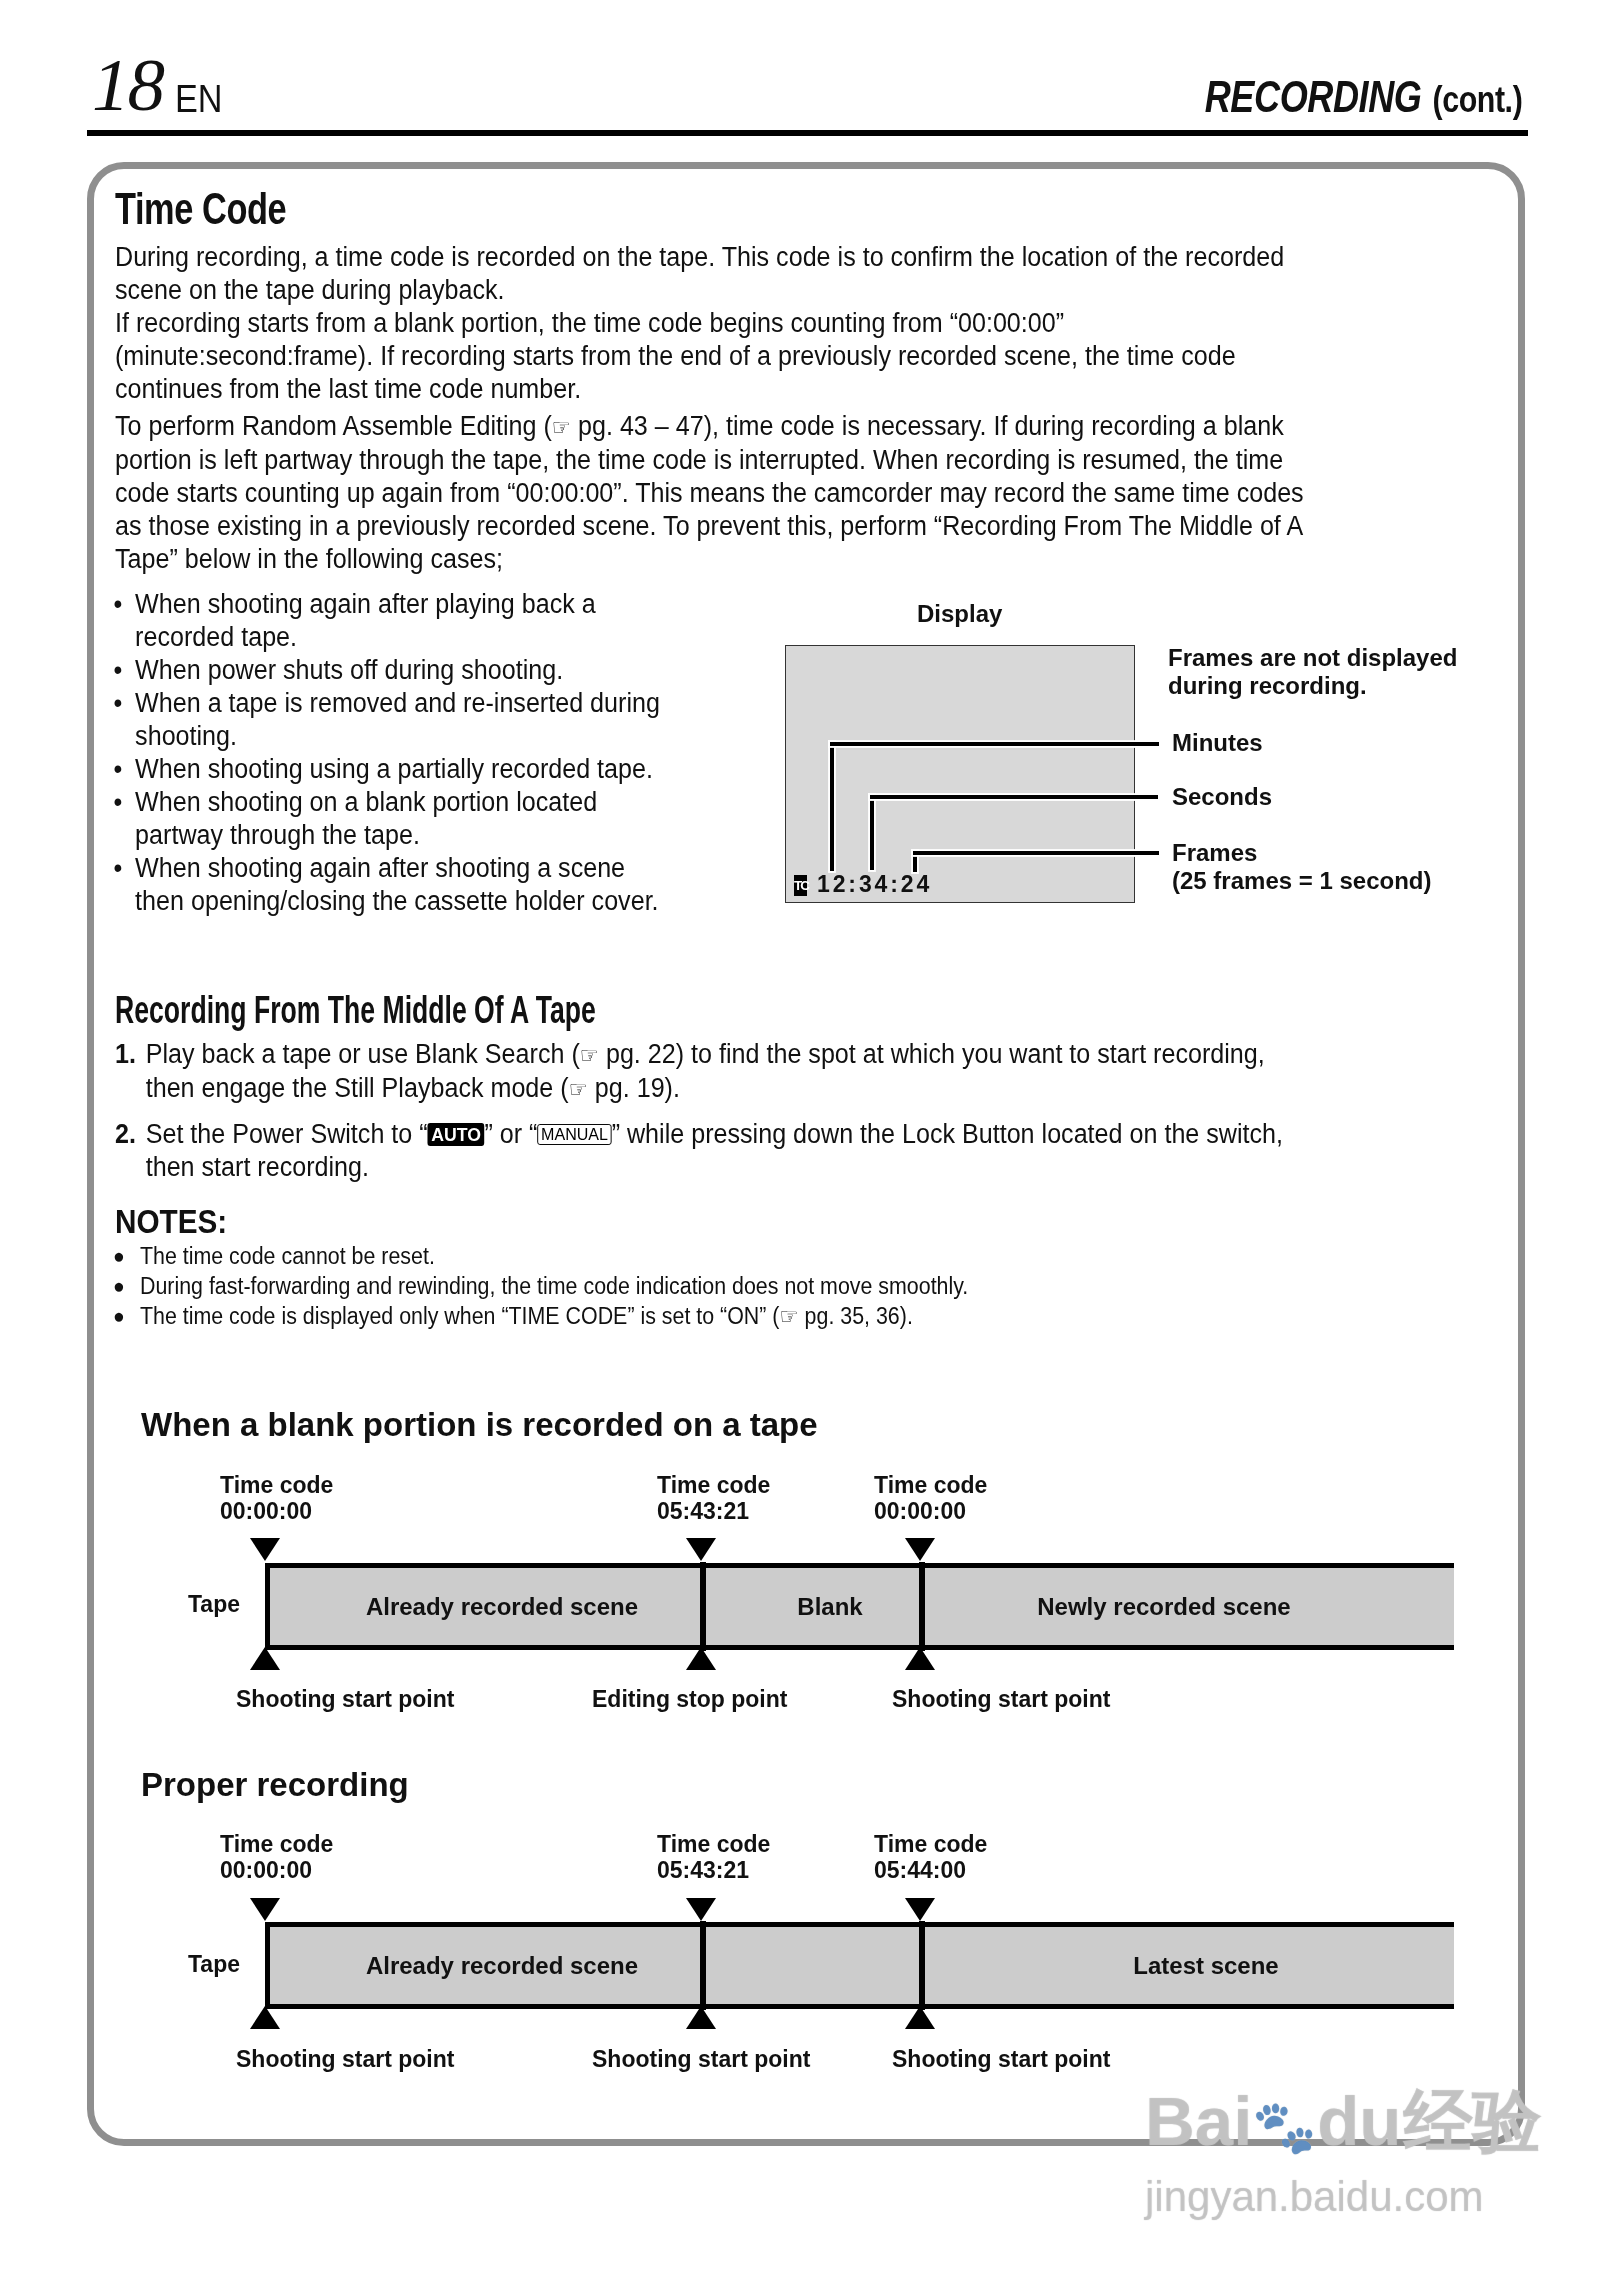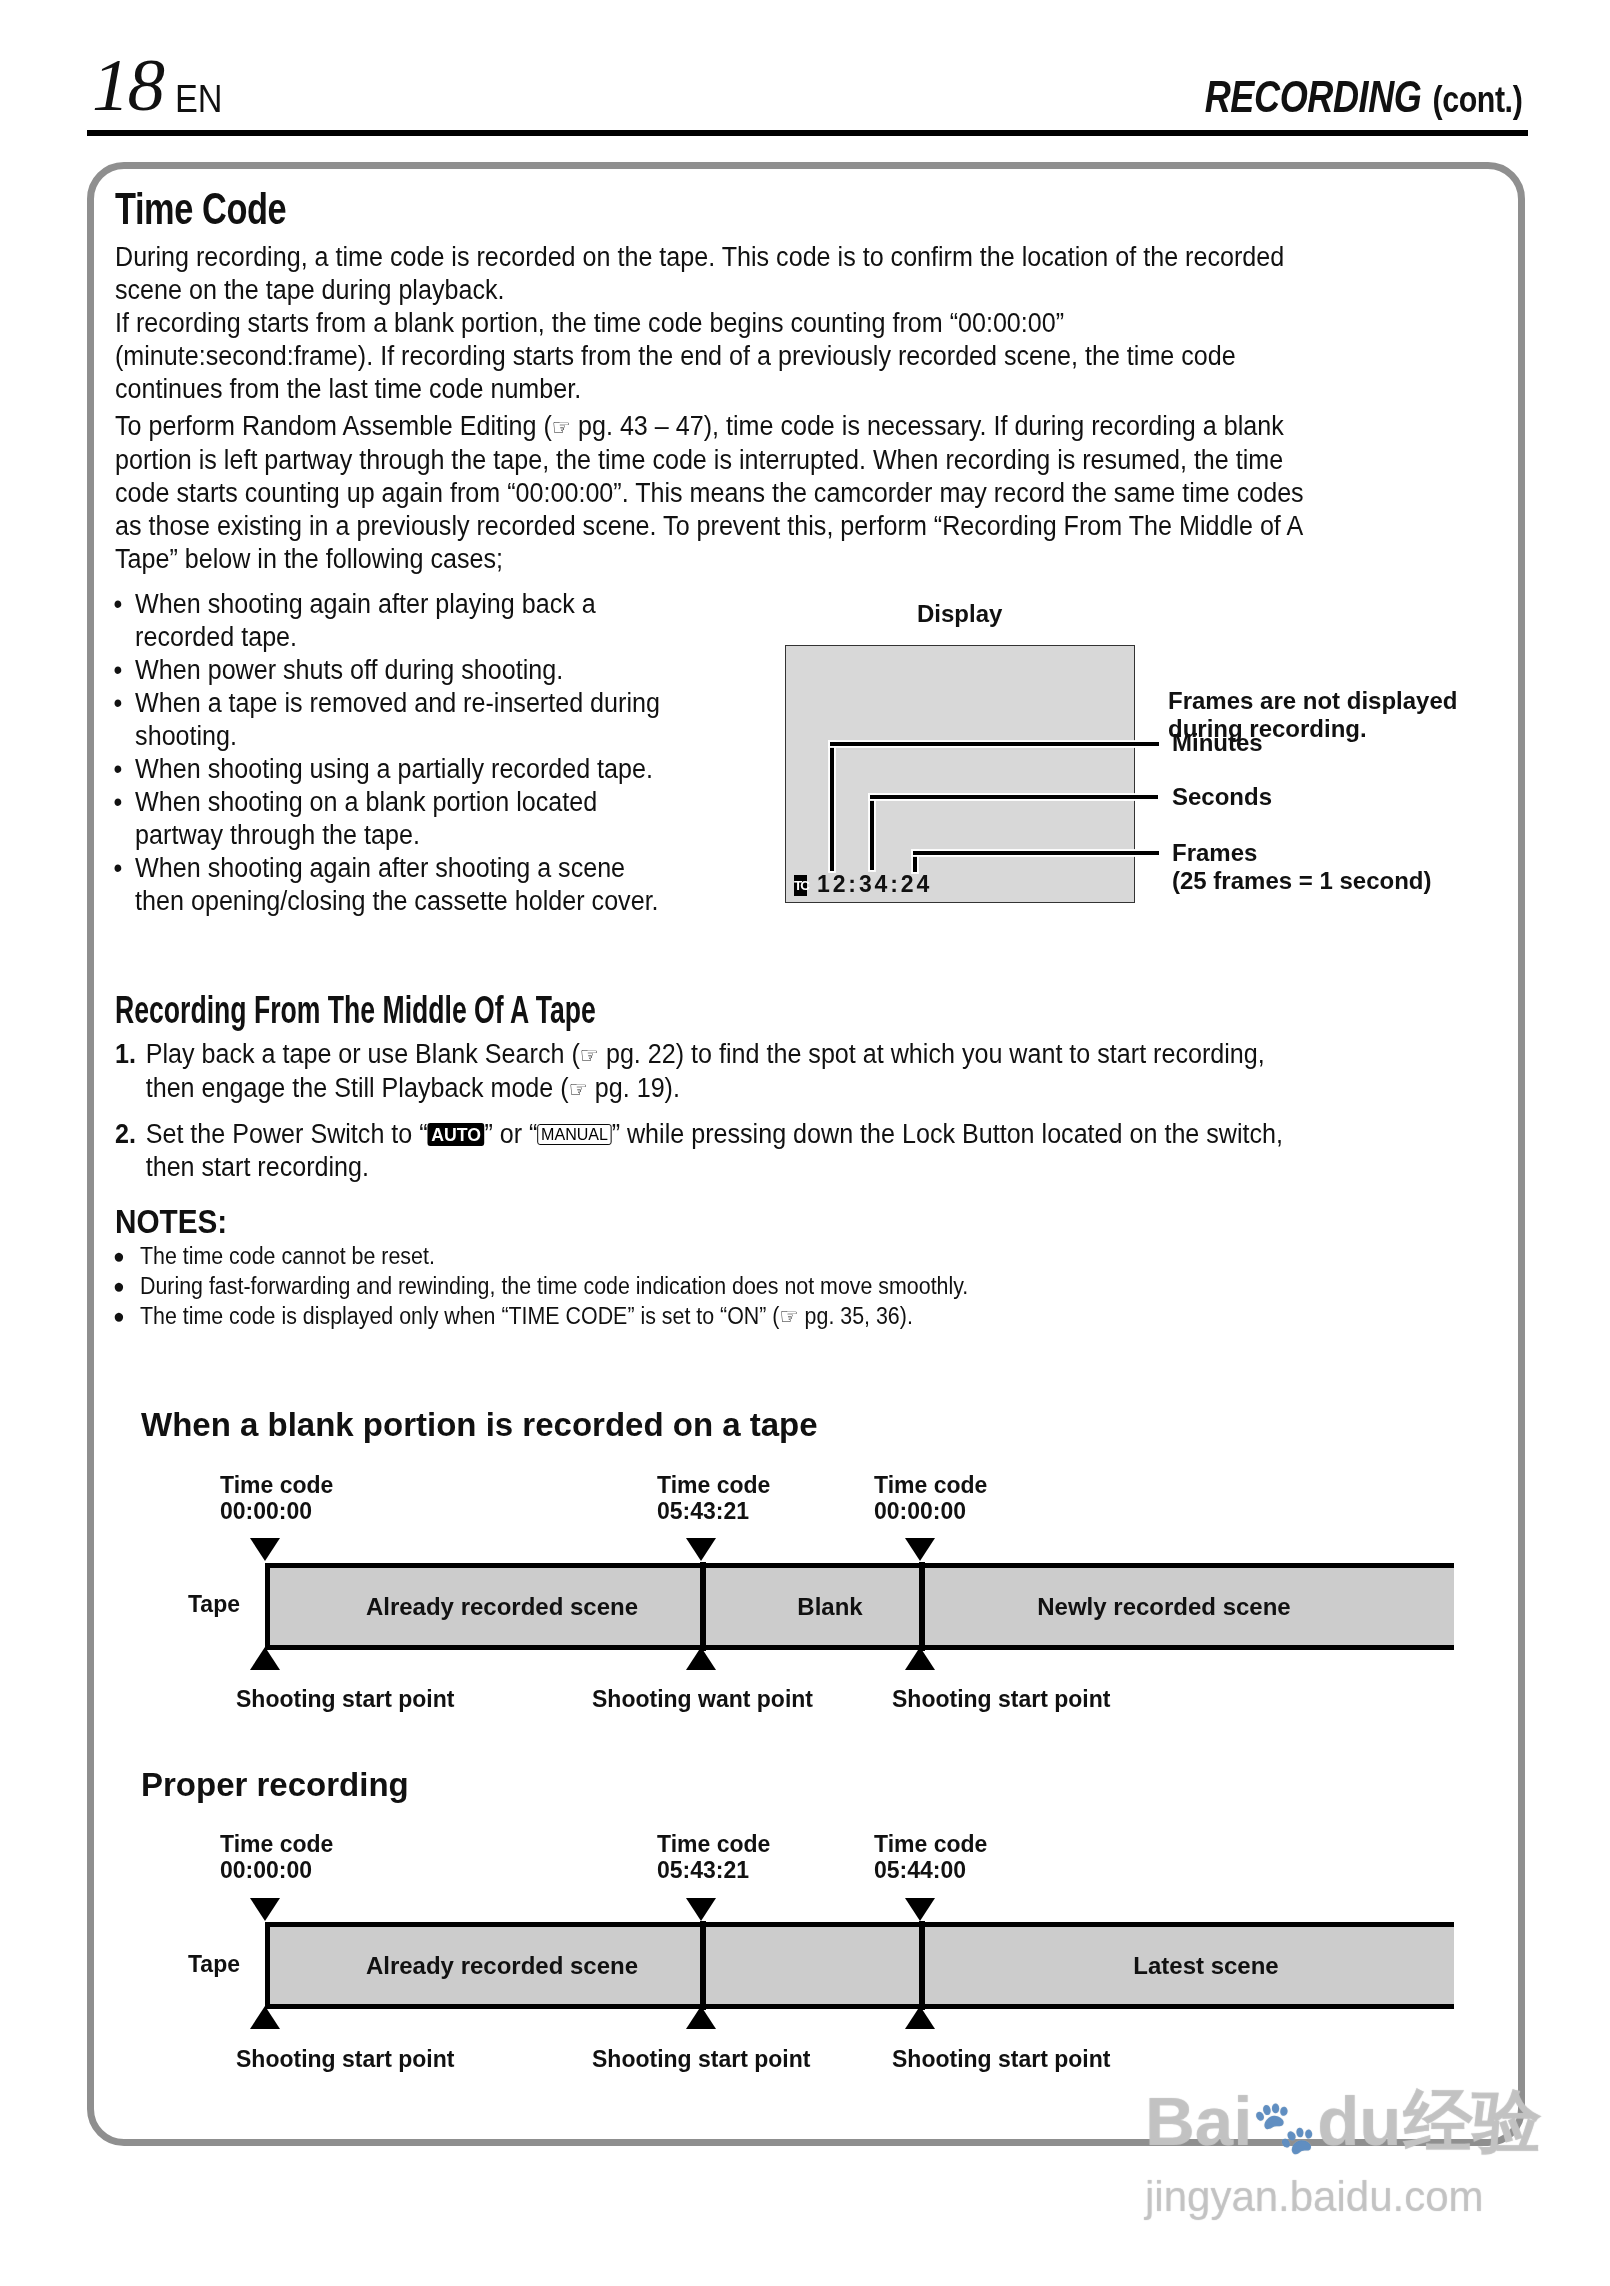--- a/index.html
+++ b/index.html
@@ -109,21 +109,21 @@
 <div class="leader" style="left:830px; top:742px; width:329px; height:3.8px;"></div>
 
 <div class="leader" style="left:870px; top:795px; width:3.8px; height:75px;"></div>
 <div class="leader" style="left:870px; top:795px; width:288px; height:3.8px;"></div>
 
 <div class="leader" style="left:913px; top:851px; width:3.8px; height:21px;"></div>
 <div class="leader" style="left:913px; top:851px; width:246px; height:3.8px;"></div>
 
 <div class="abs tc-readout"><span class="tc-icon">TC</span><span>12:34:24</span></div>
 
-<div class="abs callout" style="left:1168px; top:687px;">
+<div class="abs callout" style="left:1168px; top:644px;">
     <div>Frames are not displayed</div>
     <div>during recording.</div>
   </div>
 <div class="abs callout" style="left:1172px; top:729px;">Minutes</div>
 <div class="abs callout" style="left:1172px; top:783px;">Seconds</div>
 <div class="abs callout" style="left:1172px; top:839px;">
     <div>Frames</div>
     <div>(25 frames = 1 second)</div>
   </div>
 
@@ -169,21 +169,21 @@
   <div class="seg" style="left:0; width:430px;">Already recorded scene</div>
   <div class="div" style="left:433px;"></div>
   <div class="seg" style="left:436px; width:214px;">Blank</div>
   <div class="div" style="left:652px;"></div>
   <div class="seg" style="left:655px; width:444px;">Newly recorded scene</div>
 </div>
 <div class="tri-up" style="left:250px; top:1647px;"></div>
 <div class="tri-up" style="left:686px; top:1647px;"></div>
 <div class="tri-up" style="left:905px; top:1647px;"></div>
 <div class="abs tl-label" style="left:236px; top:1686px;">Shooting start point</div>
-<div class="abs tl-label" style="left:592px; top:1686px;">Shooting want point</div>
+<div class="abs tl-label" style="left:592px; top:1686px;">Editing stop point</div>
 <div class="abs tl-label" style="left:892px; top:1686px;">Shooting start point</div>
 
 <div class="abs tl-title" style="top:1766px;">Proper recording</div>
 <div class="abs tl-label" style="left:220px; top:1831px;">
     <div>Time code</div>
     <div>00:00:00</div>
   </div>
 <div class="abs tl-label" style="left:657px; top:1831px;">
     <div>Time code</div>
     <div>05:43:21</div>

